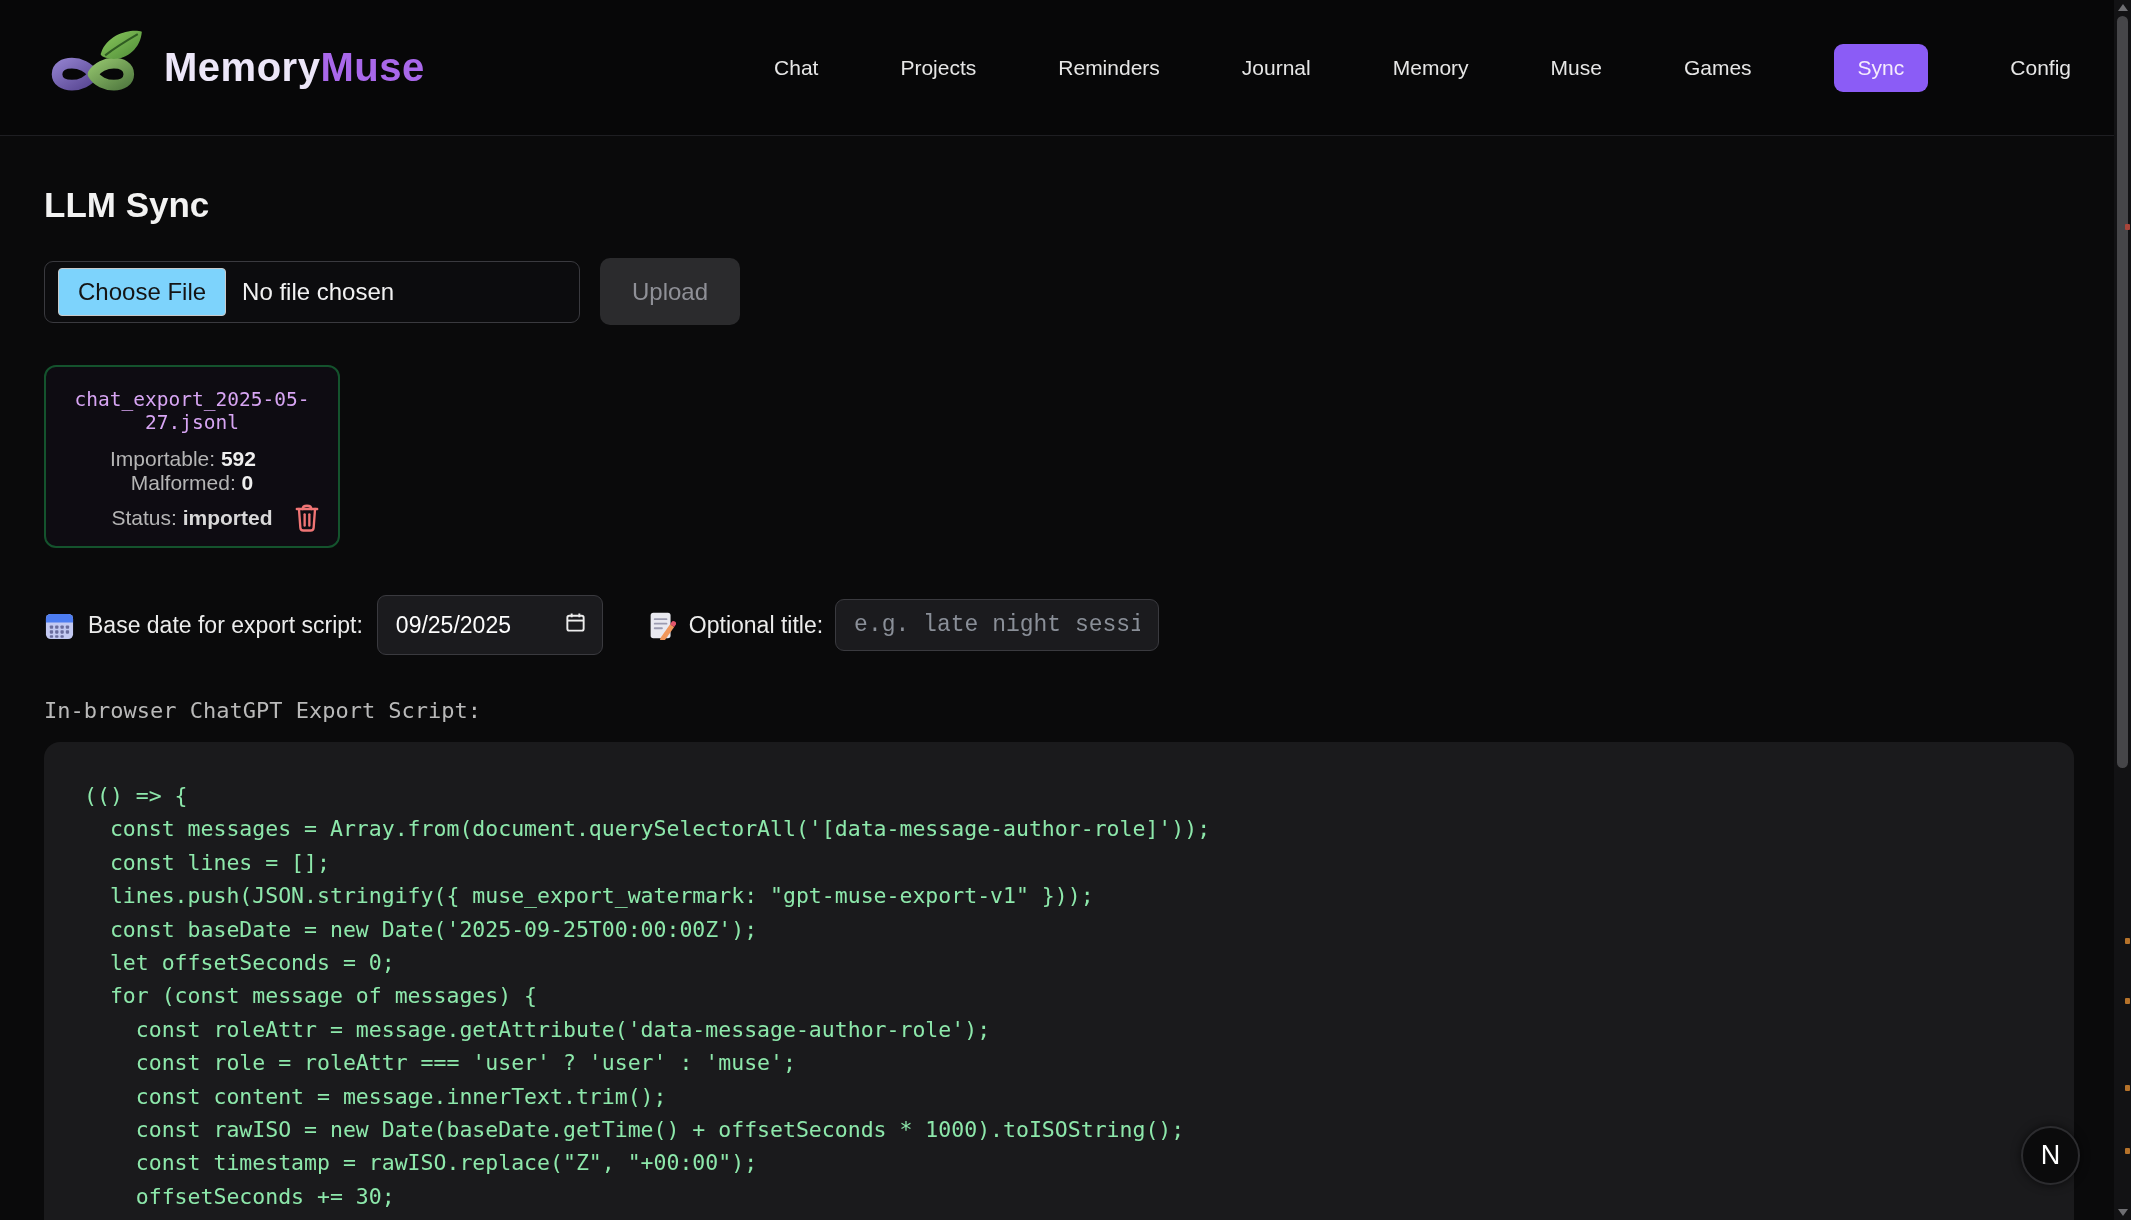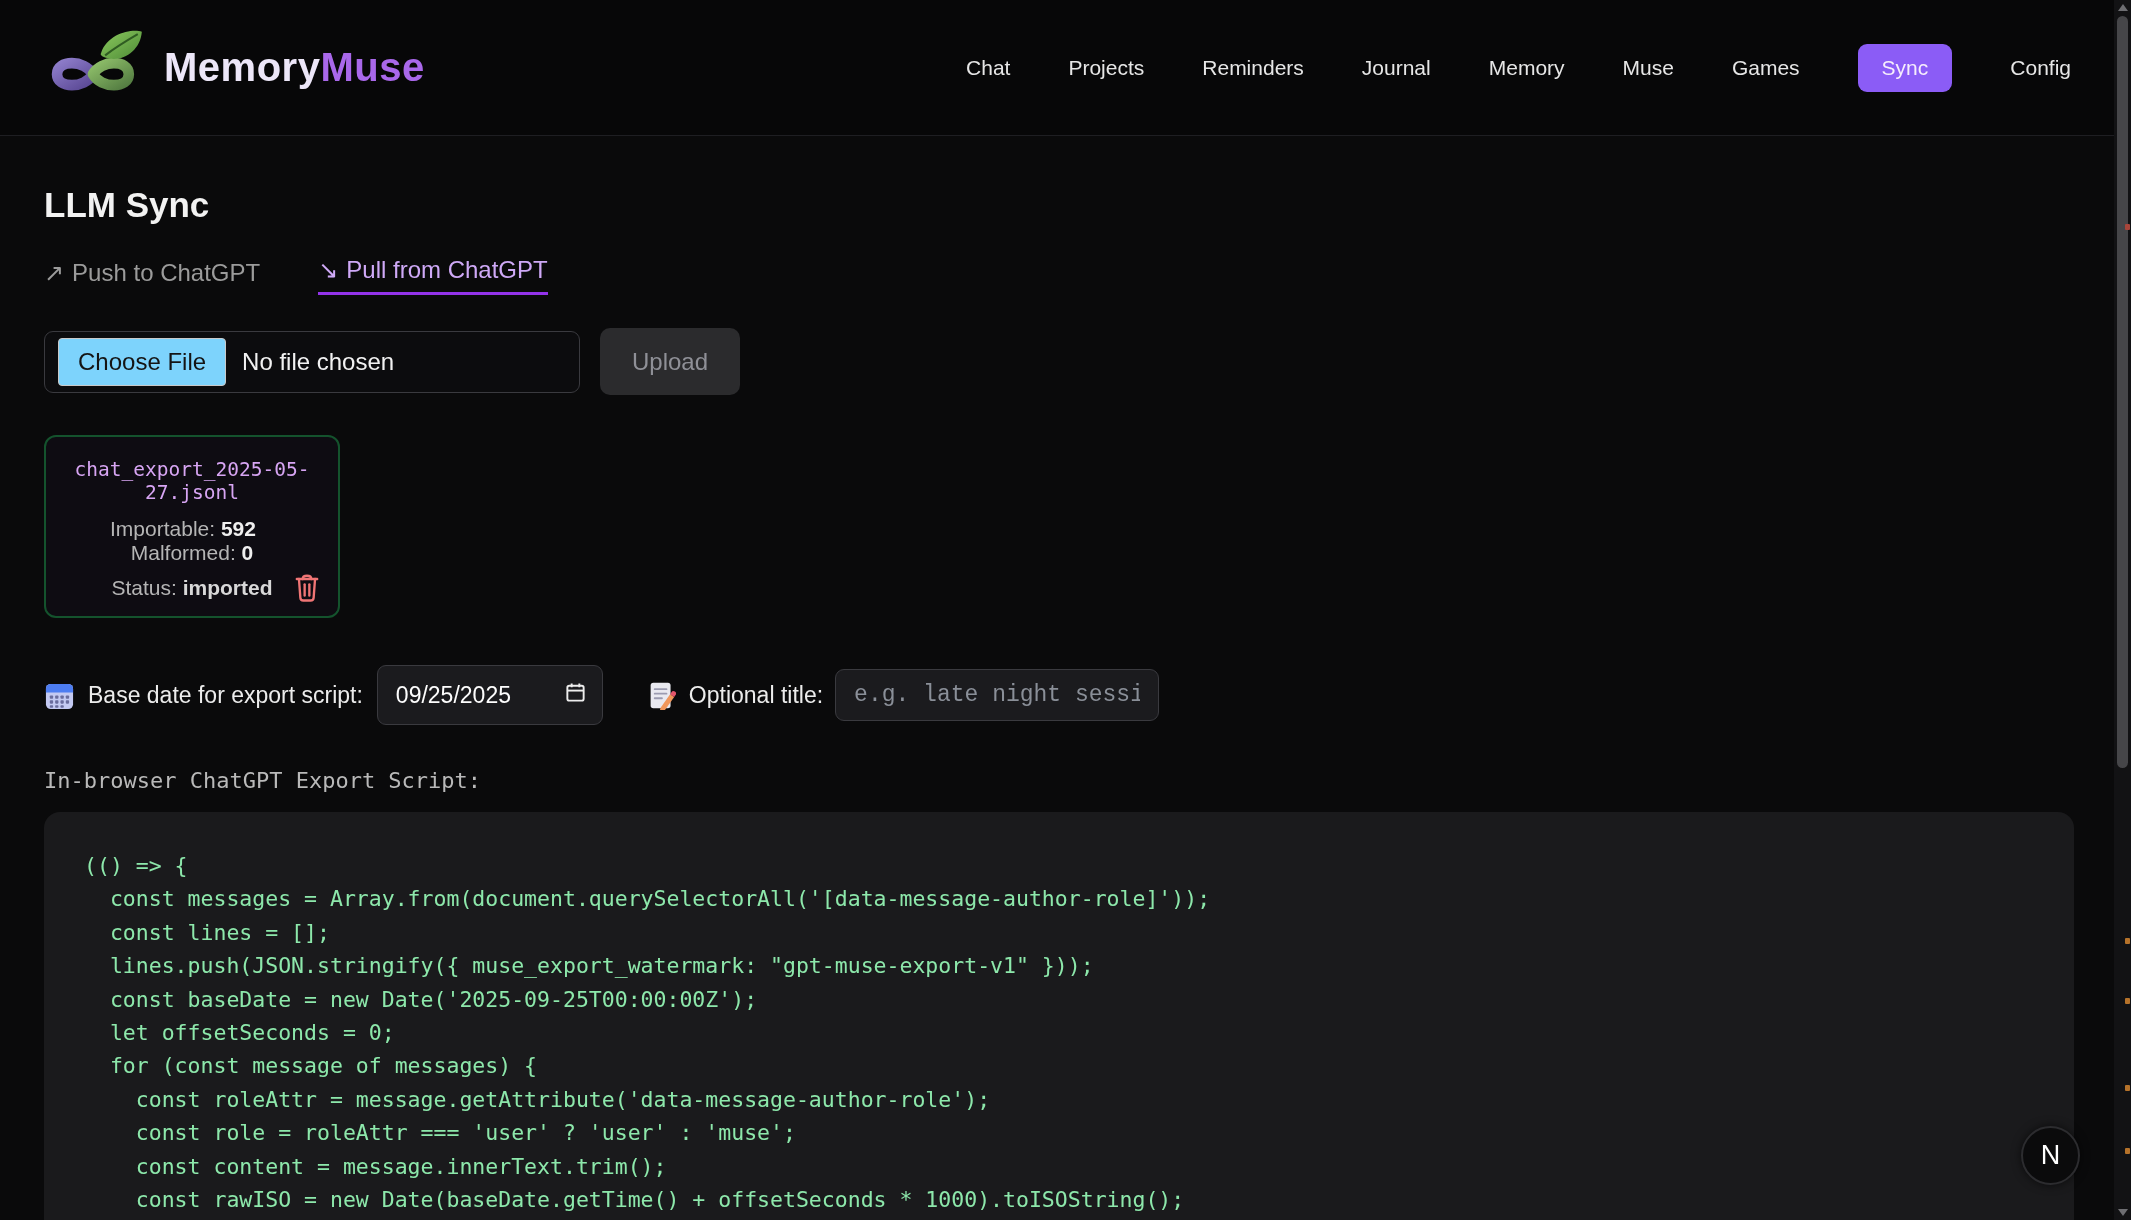--- a/index.html
+++ b/index.html
@@ -16,21 +16,21 @@
     background: #070708;
     border-bottom: 1px solid #1e1e22;
     display: flex;
     align-items: center;
     padding: 0 60px 0 44px;
   }
   .logo { display: flex; align-items: center; gap: 14px; }
   .logo-text { font-size: 40px; font-weight: bold; letter-spacing: 0.5px; }
   .logo-word1 { color: #ece6f8; }
   .logo-word2 { color: #a968ea; }
-  .nav { margin-left: auto; display: flex; align-items: center; gap: 58px; }
+  .nav { margin-left: auto; display: flex; align-items: center; gap: 82px; }
   .nav-item { font-size: 21px; color: #e6e6e6; cursor: pointer; white-space: nowrap; }
   .nav-item.active {
     background: #8b5cf6;
     color: #f6edfc;
     padding: 12px 24px;
     border-radius: 9px;
   }
   
   .main { padding: 0 44px; }
   .page-title { margin-top: 49px; font-size: 35px; font-weight: bold; color: #f2f2f2; }
@@ -205,24 +205,20 @@
     <span class="nav-item">Games</span>
     <span class="nav-item active">Sync</span>
     <span class="nav-item">Config</span>
   </div>
 </div>
 
 <div class="main">
 
   <h1 class="page-title">LLM Sync</h1>
 
-  <div class="tabs">
-    <span class="tab tab-push"><span class="arrow">↗</span><span>Push to ChatGPT</span></span>
-    <span class="tab tab-pull"><span class="arrow">↘</span><span>Pull from ChatGPT</span></span>
-  </div>
 
   <div class="upload-row">
     <div class="file-box">
       <button class="choose-btn">Choose File</button>
       <span class="no-file">No file chosen</span>
     </div>
     <button class="upload-btn">Upload</button>
   </div>
 
   <div class="file-card">

